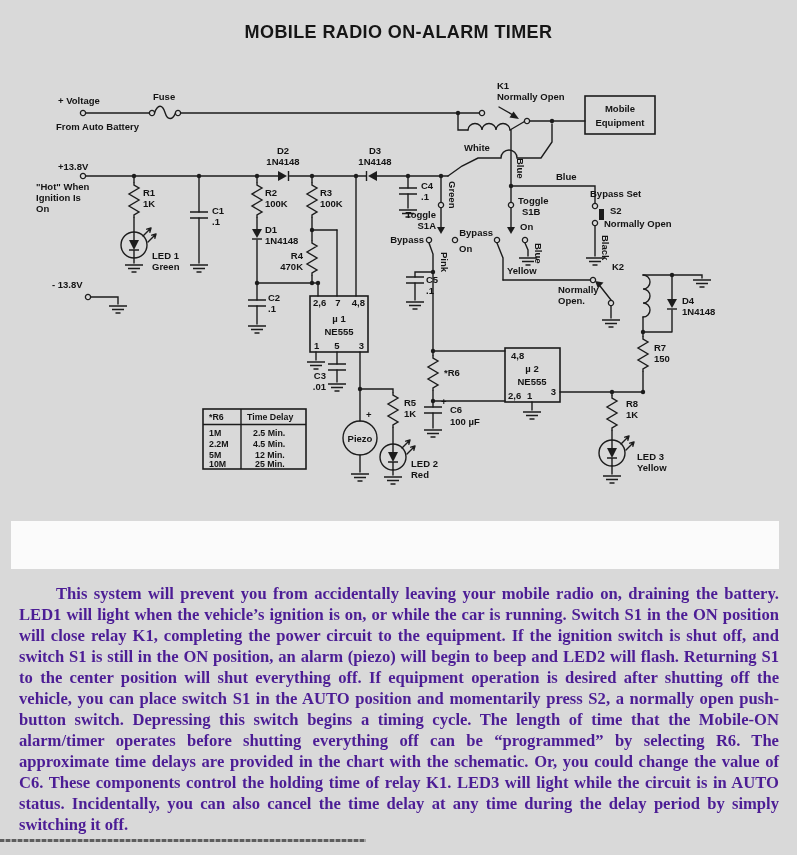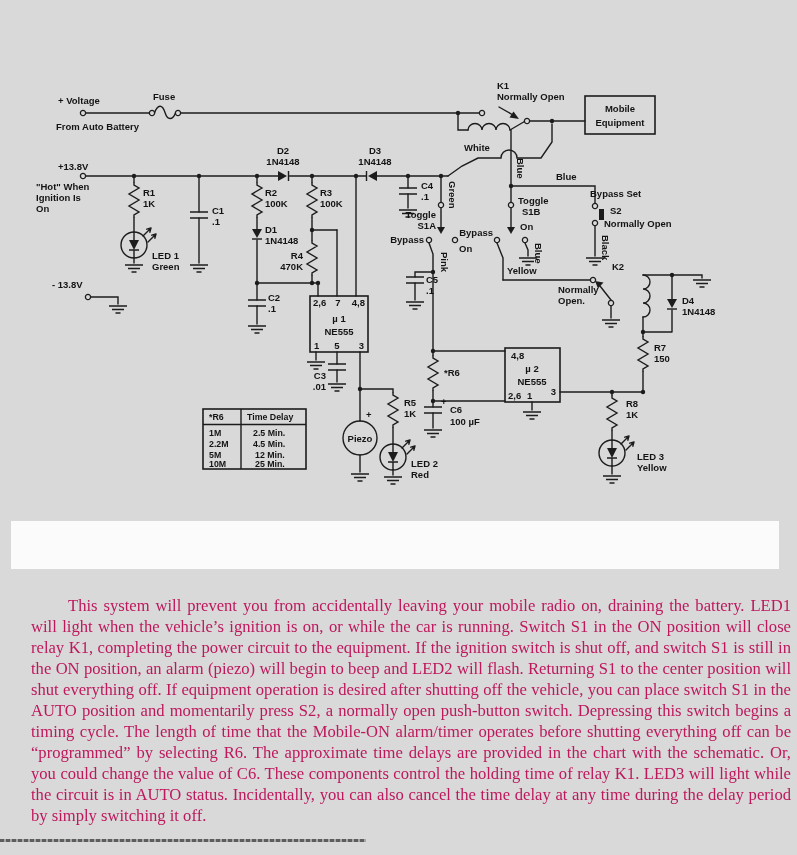--- a/index.html
+++ b/index.html
@@ -13,30 +13,31 @@
   .sym{stroke:#1c1c1c;stroke-width:1.4;fill:none;}
   .fill{fill:#1c1c1c;stroke:none;}
   .ct{fill:#d9d9d9;stroke:#1c1c1c;stroke-width:1.3;}
   .dot{fill:#1c1c1c;stroke:none;}
   .box{fill:none;stroke:#1c1c1c;stroke-width:1.6;}
   text{font-family:"Liberation Sans",sans-serif;font-size:9.5px;font-weight:bold;fill:#141414;}
   text.sm{font-size:8.8px;}
   text.mid{text-anchor:middle;}
   text.end{text-anchor:end;}
   .white-band{position:absolute;top:521px;left:11px;width:768px;height:48px;background:#fbfbfb;}
-  .body-text{position:absolute;top:583px;left:19px;width:760px;margin:12px;
+  .body-text{position:absolute;top:583px;left:19px;width:760px;margin:0;
              font-family:"Liberation Serif",serif;font-size:16.6px;line-height:21px;
-             text-align:justify;text-indent:37px;color:#be185d;}
+             text-align:justify;text-indent:37px;color:#4c1d95;font-weight:bold;}
   .scan-artifact{position:absolute;top:839px;left:0;width:366px;height:3px;opacity:.8;
              background:repeating-linear-gradient(90deg,#3f3f3f 0 4px,#9a9a9a 4px 6px);}
 </style>
 </head>
 <body>
 
 <div class="page">
+  <h1 class="title">MOBILE RADIO ON-ALARM TIMER</h1>
 
   <svg width="797" height="520" viewBox="0 0 797 520">
     <defs>
       <g id="g-gnd">
           <path class="sym" d="M-9,0 H9 M-6,3.5 H6 M-2.5,7 H2.5"></path>
         </g>
       <g id="g-cap">
           <path class="sym" d="M-9,0 H9 M-9,6 H9"></path>
         </g>
       <g id="g-res">

